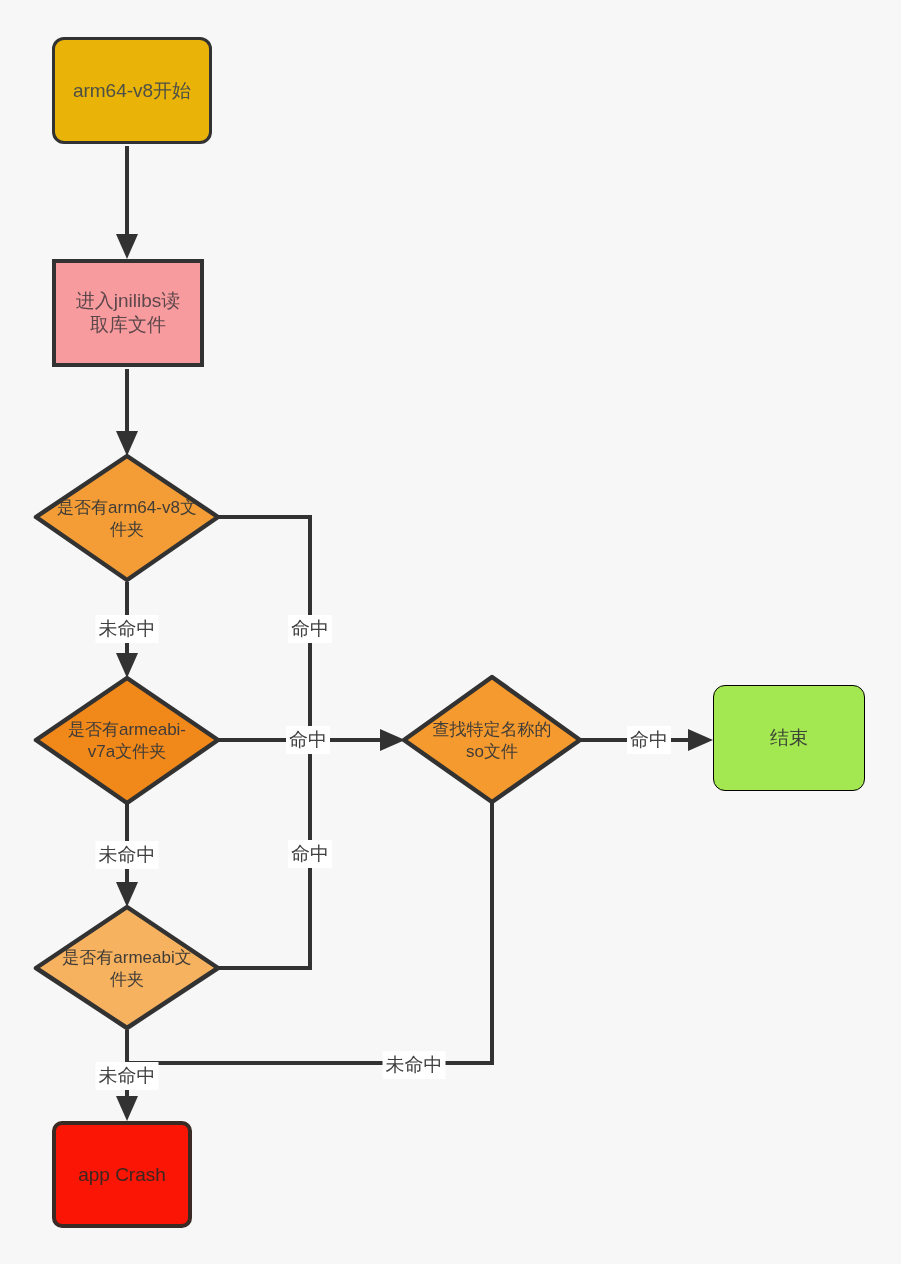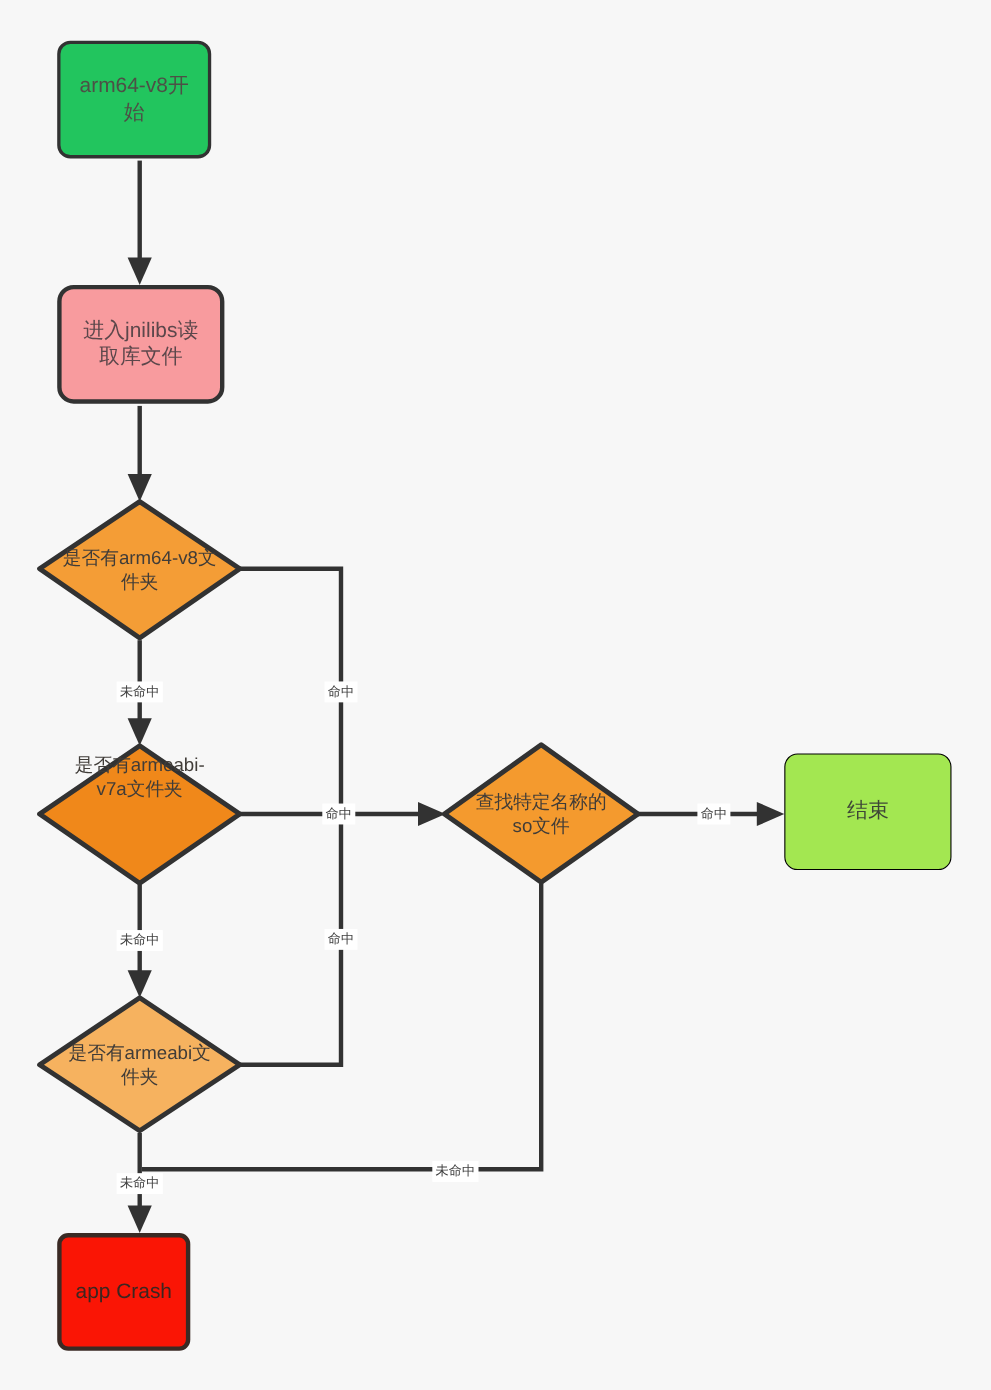--- a/index.html
+++ b/index.html
@@ -38,67 +38,67 @@
     position: absolute;
     box-sizing: border-box;
     display: flex;
     align-items: center;
     justify-content: center;
     text-align: center;
     font-size: 19px;
     line-height: 1.25;
   }
   .node-start {
-    left: 52px; top: 37px; width: 140px; height: 107px;
-    background: #22c55e;
+    left: 52px; top: 37px; width: 160px; height: 107px;
+    background: #eab308;
     border: 3px solid #323232;
     border-radius: 12px;
     color: #4d5046;
     padding: 0 16px;
     align-items: center;
   }
   .node-readlibs {
     left: 52px; top: 259px; width: 152px; height: 108px;
     background: #f89b9e;
     border: 4px solid #323232;
-    border-radius: 15px;
+    border-radius: 0;
     color: #5c474b;
     padding: 0 14px;
   }
   .node-end {
     left: 713px; top: 685px; width: 152px; height: 106px;
     background: #a3e751;
     border: 1px solid #000000;
     border-radius: 12px;
     color: #3e4637;
   }
   .node-crash {
-    left: 52px; top: 1121px; width: 121px; height: 107px;
+    left: 52px; top: 1121px; width: 140px; height: 107px;
     background: #fa1505;
     border: 4px solid #3a2а24;
     border: 4px solid #3a2a24;
     border-radius: 10px;
     color: #3c2620;
   }
   .diamond-label {
     position: absolute;
     text-align: center;
     font-size: 17px;
     line-height: 1.32;
     color: #403c38;
     transform: translate(-50%, -50%);
   }
   .dl-1 { left: 127px; top: 519px; width: 144px; }
-  .dl-2 { left: 127px; top: 707px; width: 144px; }
+  .dl-2 { left: 127px; top: 741px; width: 144px; }
   .dl-3 { left: 127px; top: 969px; width: 144px; }
   .dl-4 { left: 492px; top: 741px; width: 136px; }
   .edge-label {
     position: absolute;
     transform: translate(-50%, -50%);
-    font-size: 12px;
+    font-size: 19px;
     color: #3f3f3f;
     background: #ffffff;
     padding: 1px 3px;
     white-space: nowrap;
   }
 </style>
 </head>
 <body>
 
 <div class="canvas">

